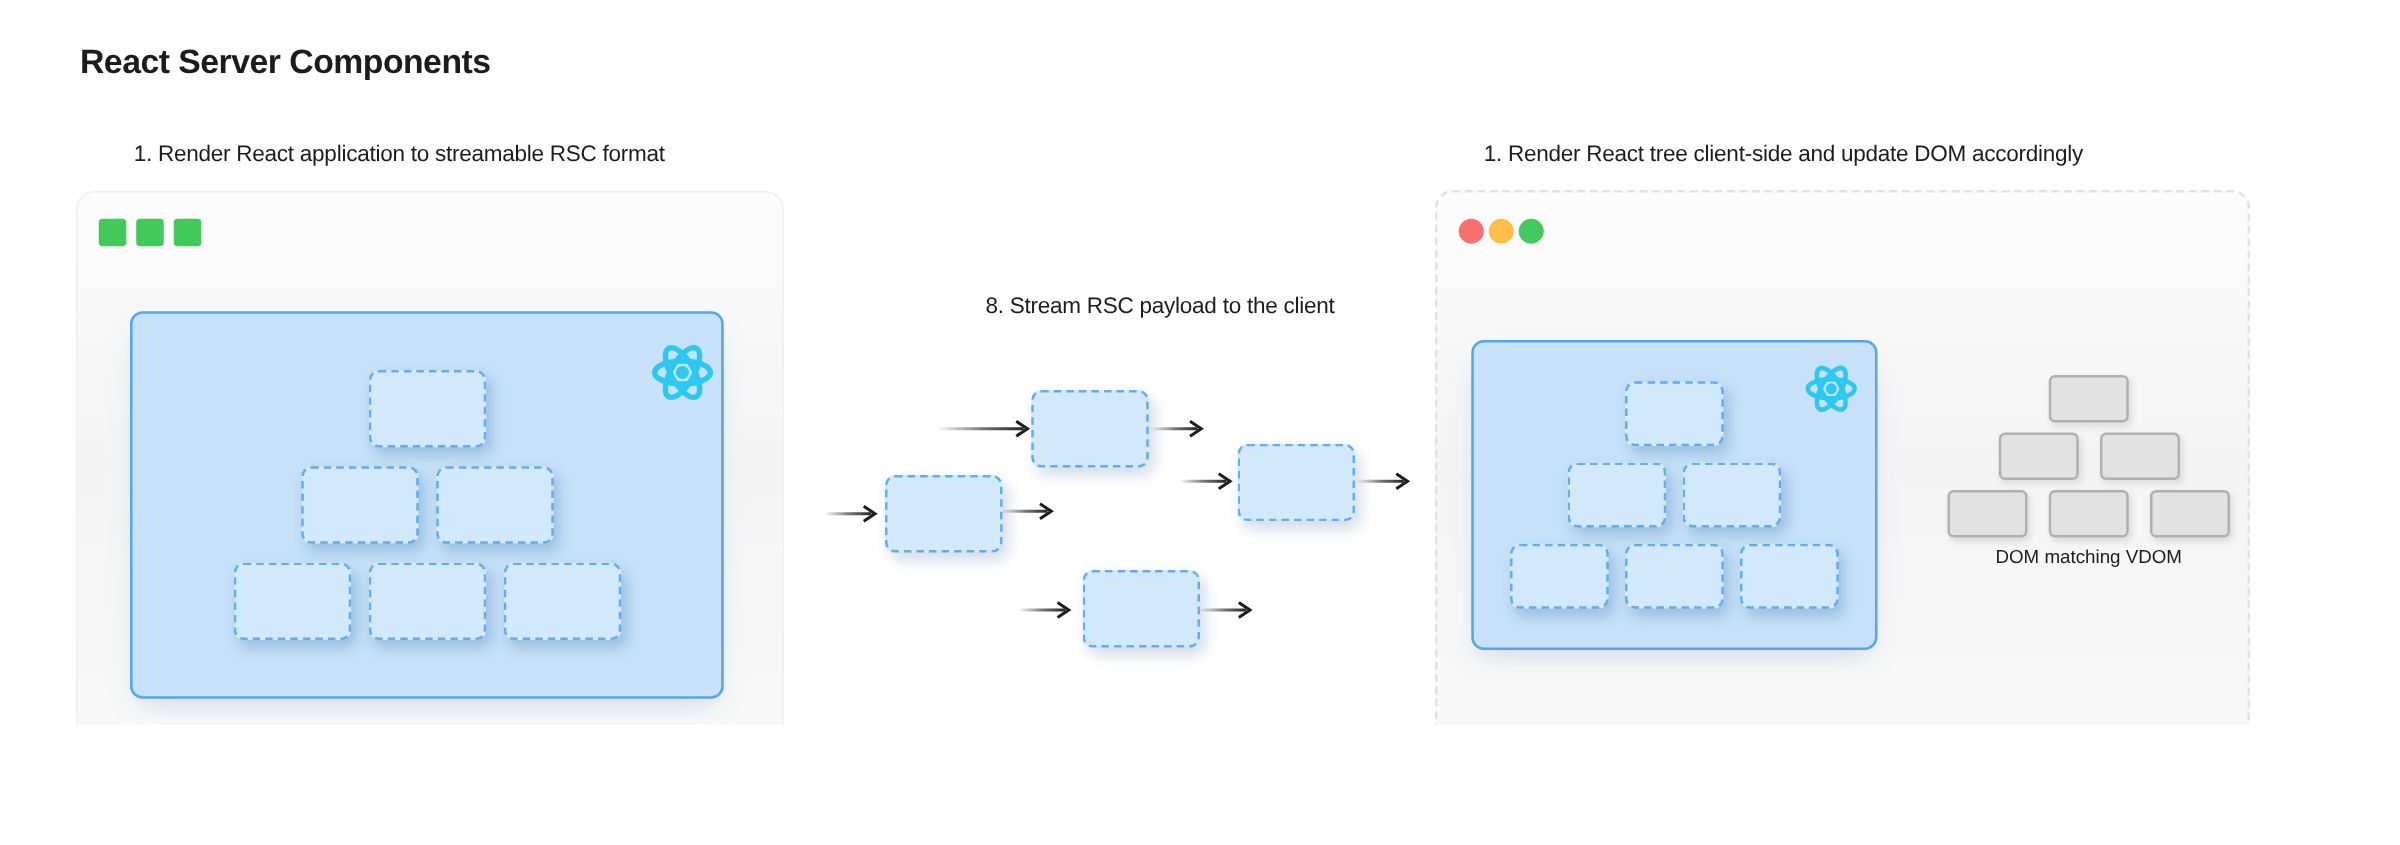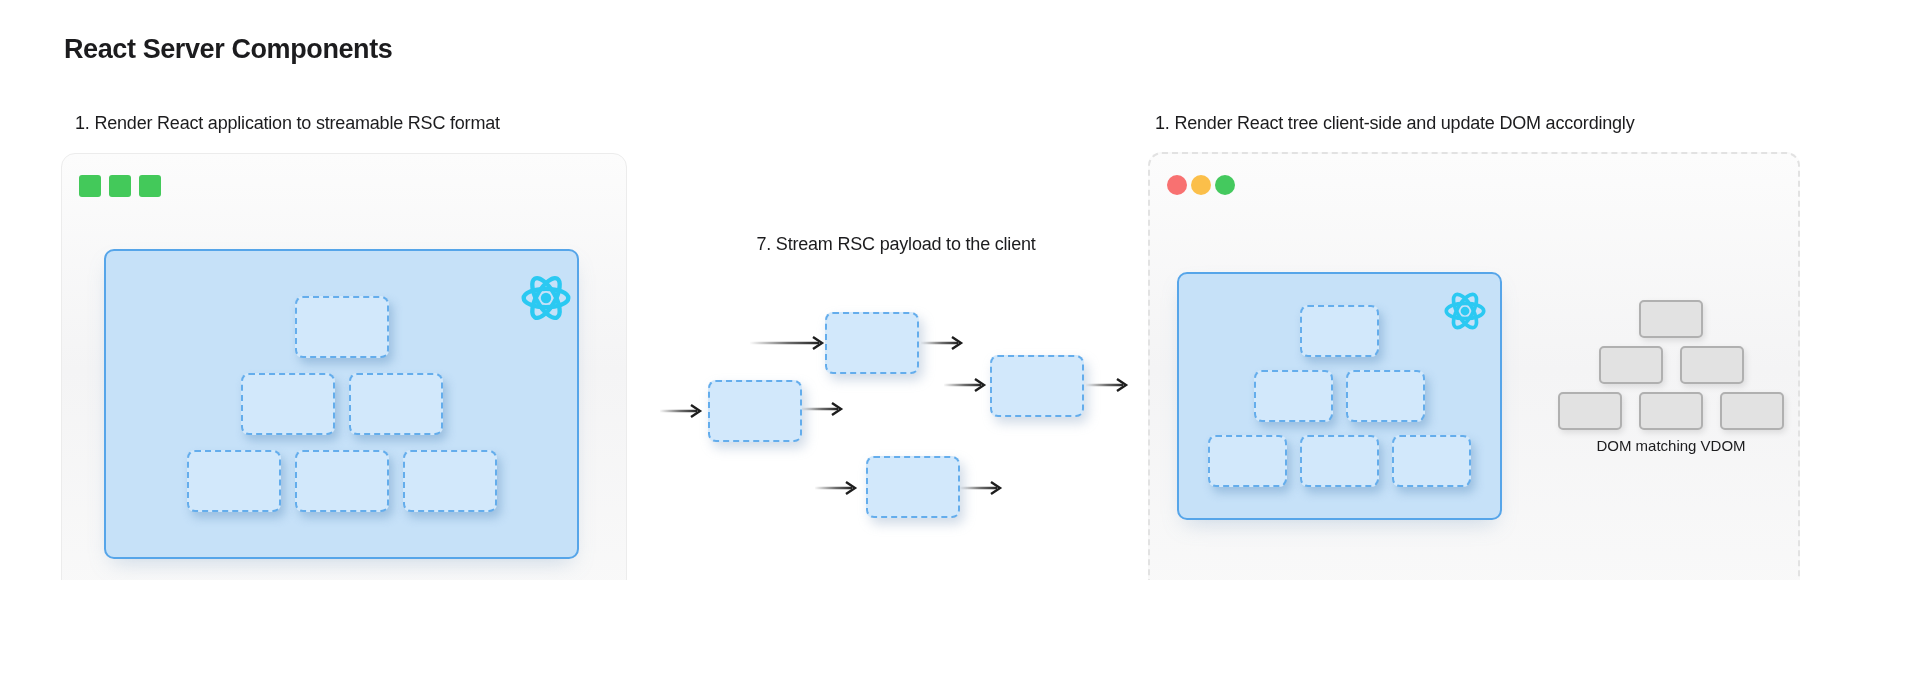--- a/index.html
+++ b/index.html
@@ -25,20 +25,21 @@
   body{font-family:"Liberation Sans","DejaVu Sans",sans-serif;color:var(--label-text);}
   .canvas{position:relative;width:1920px;height:580px;background:#ffffff;overflow:hidden;}
 
   .page-title{
     position:absolute;left:64px;top:34px;
     font-size:27px;font-weight:700;letter-spacing:-0.4px;color:var(--title-text);
   }
   .step-label{
     position:absolute;font-size:18px;font-weight:500;letter-spacing:-0.2px;color:var(--label-text);
     white-space:nowrap;
+    margin-left:32px;
   }
   .step1{left:75px;top:113px;}
   .step2{left:696px;top:234px;width:400px;text-align:center;}
   .step3{left:1155px;top:113px;}
 
   
   .card{
     position:absolute;border-radius:14px;
     background:linear-gradient(180deg,#fcfcfc 0%,#f4f4f5 48%,#f9f9f9 100%);
   }
@@ -137,21 +138,21 @@
       <stop offset="1" stop-color="#1d1d1d" stop-opacity="1"></stop>
     </linearGradient>
   </defs>
 </svg>
 
 <div class="canvas">
 
   <h1 class="page-title">React Server Components</h1>
 
   <div class="step-label step1">1. Render React application to streamable RSC format</div>
-  <div class="step-label step2">7. Stream RSC payload to the client</div>
+  <div class="step-label step2">8. Stream RSC payload to the client</div>
   <div class="step-label step3">1. Render React tree client-side and update DOM accordingly</div>
 
   <section class="card card-server">
     <div class="controls">
       <span class="ctrl-square"></span>
       <span class="ctrl-square"></span>
       <span class="ctrl-square"></span>
     </div>
 
     <div class="vdom-panel server-panel">

